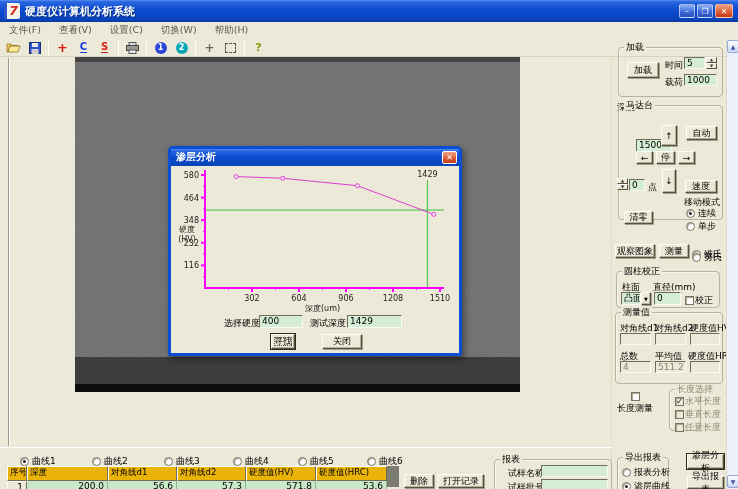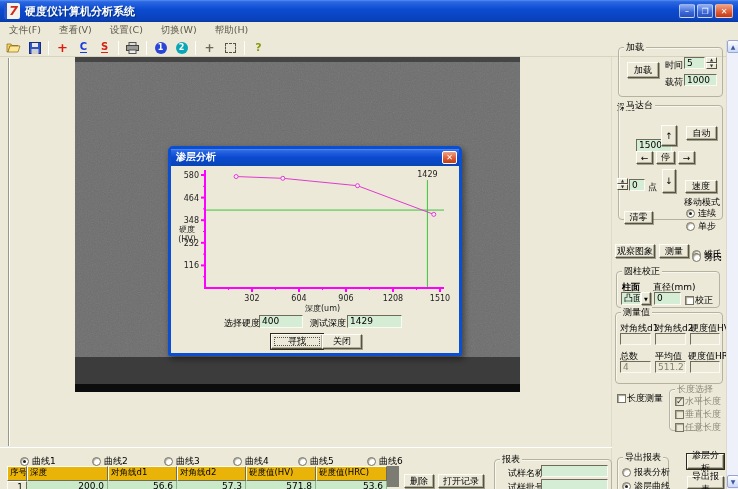--- a/index.html
+++ b/index.html
@@ -215,21 +215,21 @@
           <polyline points="63.12582781456953,8.558620689655172 109.81456953642385,10.312068965517241 184.51655629139074,17.71551724137931 260.7748344370861,46.355172413793106" fill="none" stroke="#e03ad0"></polyline>
           <circle cx="63.12582781456953" cy="8.558620689655172" r="2" fill="#fbeffb" stroke="#e03ad0"></circle>
           <circle cx="109.81456953642385" cy="10.312068965517241" r="2" fill="#fbeffb" stroke="#e03ad0"></circle>
           <circle cx="184.51655629139074" cy="17.71551724137931" r="2" fill="#fbeffb" stroke="#e03ad0"></circle>
           <circle cx="260.7748344370861" cy="46.355172413793106" r="2" fill="#fbeffb" stroke="#e03ad0"></circle>
         </svg>
       <span class="lbl" style="left:53px;top:151px;">选择硬度</span>
       <div class="field" style="left:88px;top:149px;width:44px;height:13px;">400</div>
       <span class="lbl" style="left:139px;top:151px;">测试深度</span>
       <div class="field" style="left:176px;top:149px;width:55px;height:13px;">1429</div>
-      <div class="btn def focus" style="left:100px;top:168px;width:52px;height:15px;">寻找</div>
+      <div class="btn def focus" style="left:100px;top:168px;width:24px;height:15px;">寻找</div>
       <div class="btn" style="left:151px;top:168px;width:40px;height:15px;">关闭</div>
     </div>
   </div>
 
   <div class="grp" style="left:618px;top:47px;width:105px;height:50px;">
     <b>加载</b>
     </div>
   <div class="btn" style="left:627px;top:62px;width:32px;height:16px;">加载</div>
   <span class="lbl" style="left:665px;top:59px;">时间</span>
   <div class="field" style="left:684px;top:57px;width:21px;height:12px;">5</div>
@@ -277,21 +277,21 @@
       <span>维氏</span>
     </span>
   <span class="radio" style="left:692px;top:251px;">
       <i></i>
       <span>努氏</span>
     </span>
 
   <div class="grp" style="left:616px;top:271px;width:104px;height:37px;">
     <b>圆柱校正</b>
     </div>
-  <span class="lbl" style="left:622px;top:281px;font-weight:bold;">柱面</span>
+  <span class="lbl" style="left:622px;top:281px;">柱面</span>
   <span class="lbl" style="left:653px;top:281px;">直径(mm)</span>
   <div class="field" style="left:621px;top:292px;width:20px;height:13px;">凸面</div>
   <div class="btn" style="left:641px;top:292px;width:10px;height:13px;font-size:5px;">▼</div>
   <div class="field" style="left:654px;top:292px;width:27px;height:13px;">0</div>
   <span class="check" style="left:685px;top:294px;">
       <i></i>
       <span>校正</span>
     </span>
 
   <div class="grp" style="left:615px;top:312px;width:108px;height:72px;">
@@ -303,21 +303,21 @@
   <div class="field dis" style="left:620px;top:333px;width:31px;height:12px;"></div>
   <div class="field dis" style="left:655px;top:333px;width:31px;height:12px;"></div>
   <div class="field dis" style="left:690px;top:333px;width:30px;height:12px;"></div>
   <span class="lbl" style="left:620px;top:350px;">总数</span>
   <span class="lbl" style="left:655px;top:350px;">平均值</span>
   <span class="lbl" style="left:688px;top:350px;">硬度值HRC</span>
   <div class="field dis" style="left:620px;top:361px;width:31px;height:12px;">4</div>
   <div class="field dis" style="left:655px;top:361px;width:31px;height:12px;">511.27</div>
   <div class="field dis" style="left:690px;top:361px;width:30px;height:12px;"></div>
 
-  <span class="check" style="left:617px;top:392px;">
+  <span class="check" style="left:617px;top:392px;flex-direction:column;">
       <i></i>
       <span>长度测量</span>
     </span>
   <div class="grp" style="left:669px;top:389px;width:32px;height:42px;">
     <b class="dis">长度选择</b>
     </div>
   <span class="check on dis" style="left:675px;top:395px;">
       <i></i>
       <span>水平长度</span>
     </span>

